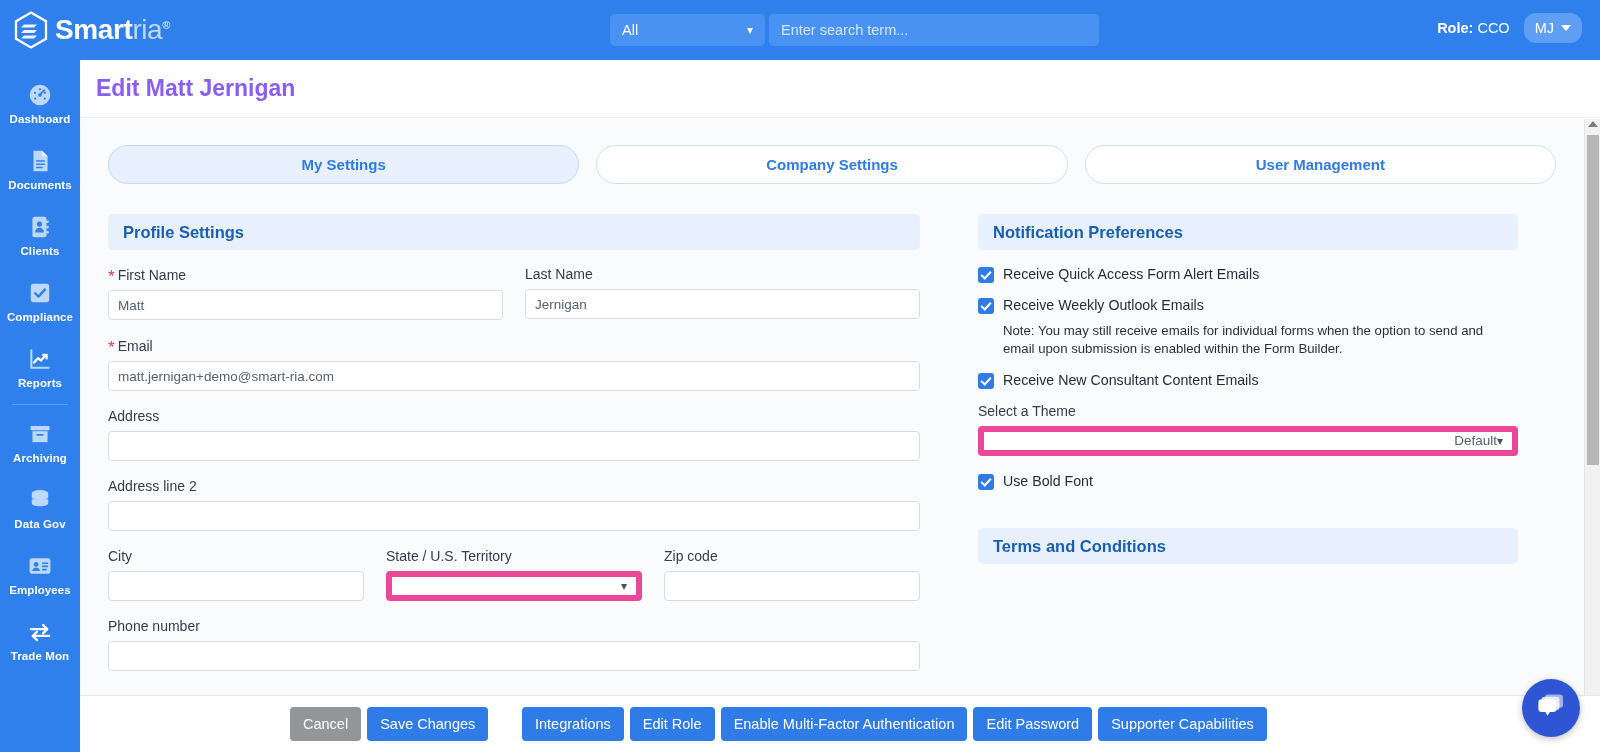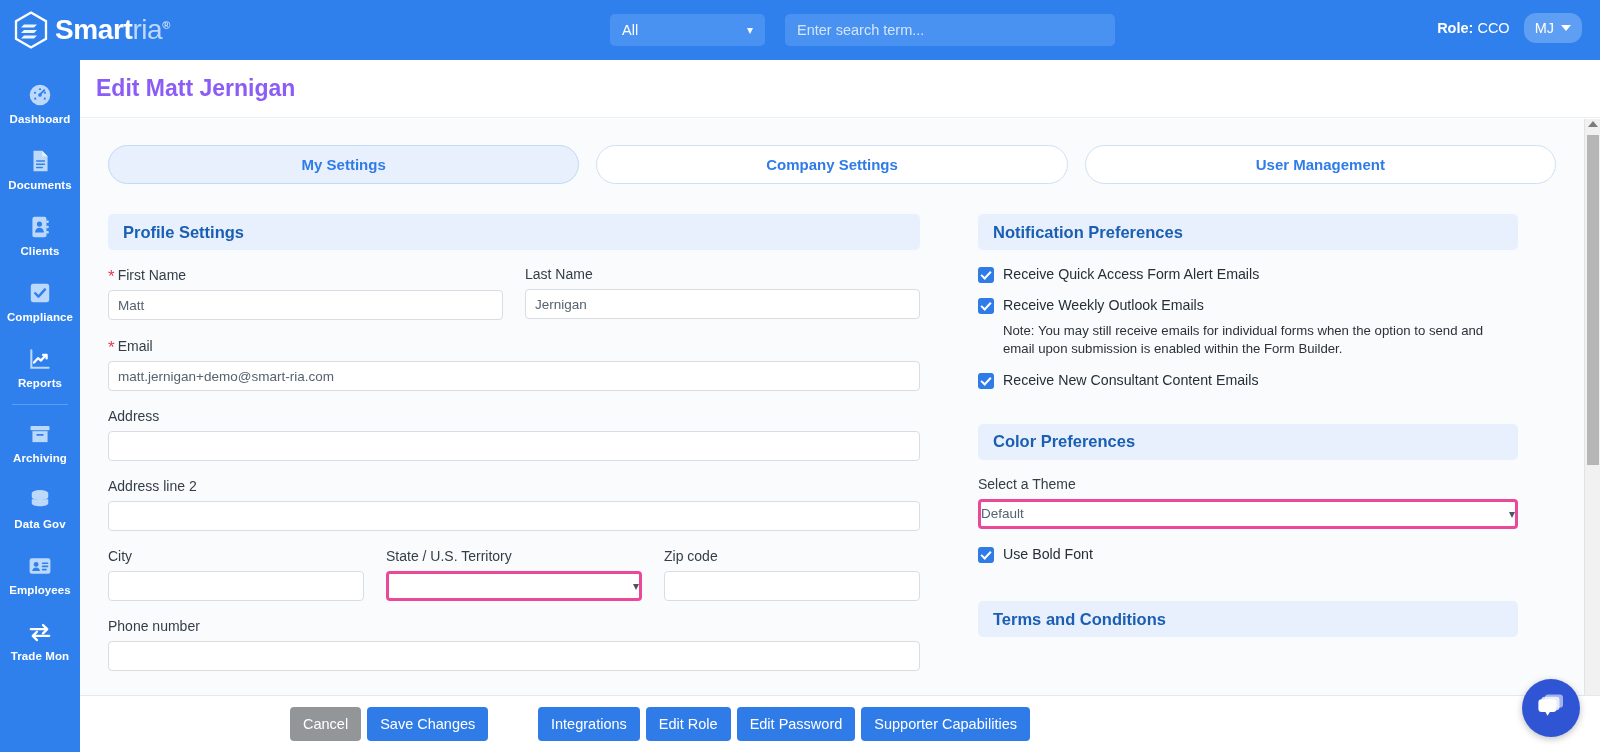--- a/index.html
+++ b/index.html
@@ -19,21 +19,21 @@
   }
   .brand { width: 80px; display: flex; align-items: center; padding-left: 14px; }
   .brand-wrap { display: flex; align-items: center; gap: 7px; white-space: nowrap; }
   .brand-mark { width: 34px; height: 38px; flex: 0 0 34px; }
   .brand-text { font-size: 28px; font-weight: 700; letter-spacing: -0.4px; color:#ffffff; }
   .brand-text .dim { color: #bcd8fb; font-weight: 400; }
   .brand-text .reg { font-size: 11px; vertical-align: super; color:#cfe2fb; }
 
   .search-zone {
     position: absolute; left: 562px; top: 14px;
-    display: flex; align-items: center; gap: 20px; padding-left: 48px;
+    display: flex; align-items: center; gap: 4px; padding-left: 48px;
   }
   .search-scope {
     width: 155px; height: 32px; border-radius: 5px;
     background: #4a92f2; border: none;
     color: #ffffff; font-size: 14.5px;
     padding: 0 12px; display: flex; align-items: center; justify-content: space-between;
     font-family: "Liberation Sans", sans-serif;
   }
   .search-scope .chev { font-size: 12px; opacity: .95; }
   .search-input {
@@ -118,23 +118,23 @@
     display: flex; align-items: center; gap: 3px;
   }
   .req { color: #e8384f; font-size: 17px; line-height: 1; position: relative; top: 2px; }
   .inp {
     width: 100%; height: 30px; border: 1px solid #d9dde1; border-radius: 4px;
     background: #ffffff; padding: 0 9px; font-size: 13.5px; color: #56626e;
     outline: none; font-family: "Liberation Sans", sans-serif;
   }
   .inp::placeholder { color: #6f7b87; }
   .sel {
-    width: 100%; height: 30px; border: 3px solid #ec4899; border-radius: 4px;
-    background: #ffffff; padding: 0 0; font-size: 13.5px; color: #56626e;
-    display: flex; align-items: center; justify-content: space-between;
+    width: 100%; height: 30px; border: 6px solid #ec4899; border-radius: 4px;
+    background: #ffffff; padding: 0 9px; font-size: 13.5px; color: #56626e;
+    display: flex; align-items: center; justify-content: flex-end;
     cursor: pointer;
   }
   .sel .chev { color: #4a5561; font-size: 12px; }
   .row2 { display: flex; gap: 22px; margin-bottom: 17px; }
   .row2 > div { flex: 1 1 0; }
   .fgroup { margin-bottom: 17px; }
   .row3 { display: flex; gap: 22px; margin-bottom: 17px; }
   .r3a { width: 256px; } .r3b { width: 256px; } .r3c { width: 256px; }
 
   
@@ -162,21 +162,21 @@
   }
   .btn {
     height: 34px; border-radius: 4px; border: none; color: #ffffff;
     font-size: 14.5px; padding: 0 13px; cursor: pointer;
     display: flex; align-items: center; justify-content: center;
     font-family: "Liberation Sans", sans-serif; white-space: nowrap;
   }
   .btn-grey { background: #939699; }
   .btn-blue { background: #2f7ce8; }
   .grp-left { position: absolute; left: 210px; display: flex; gap: 6px; }
-  .grp-right { position: absolute; left: 458px; display: flex; gap: 6px; }
+  .grp-right { position: absolute; left: 442px; display: flex; gap: 6px; }
 
   
   .vscroll {
     position: absolute; top: 59px; right: 0; width: 16px; height: 576px;
     background: #f1f1f1; border-left: 1px solid #e3e3e3; z-index: 20;
   }
   .vscroll .arrow-up {
     position:absolute; top: 2px; left: 50%; transform: translateX(-50%);
     width: 0; height: 0; border-left: 5px solid transparent;
     border-right: 5px solid transparent; border-bottom: 6px solid #7d7d7d;
@@ -450,23 +450,20 @@
               <span class="chk-label">Receive Weekly Outlook Emails</span>
             </div>
 
             <div class="note">Note: You may still receive emails for individual forms when the option to send and email upon submission is enabled within the Form Builder.</div>
 
             <div class="chk-row">
               <span class="chk"></span>
               <span class="chk-label">Receive New Consultant Content Emails</span>
             </div>
 
-            <div class="section-head" style="margin-top:34px;">
-              <span>Color Preferences</span>
-            </div>
 
             <div class="fgroup">
               <div class="fld-label">
                 <span>Select a Theme</span>
               </div>
               <div class="sel">
                 <span>Default</span>
                 <span class="chev">▾</span>
               </div>
             </div>
@@ -492,20 +489,21 @@
   </div>
 
   <div class="bottom-bar">
     <div class="grp-left">
       <button class="btn btn-grey">Cancel</button>
       <button class="btn btn-blue">Save Changes</button>
     </div>
     <div class="grp-right">
       <button class="btn btn-blue">Integrations</button>
       <button class="btn btn-blue">Edit Role</button>
+      <button class="btn btn-blue">Enable Multi-Factor Authentication</button>
       <button class="btn btn-blue">Edit Password</button>
       <button class="btn btn-blue">Supporter Capabilities</button>
     </div>
   </div>
 
   <div class="chat-fab">
     <span>
       <svg width="30" height="28" viewBox="0 0 30 28">
         <rect x="9" y="2.4" width="18" height="13.4" rx="3.2" fill="#ffffff" opacity=".55"></rect>
         <rect x="5.5" y="4.8" width="18" height="13.4" rx="3.2" fill="#ffffff" opacity=".78"></rect>

